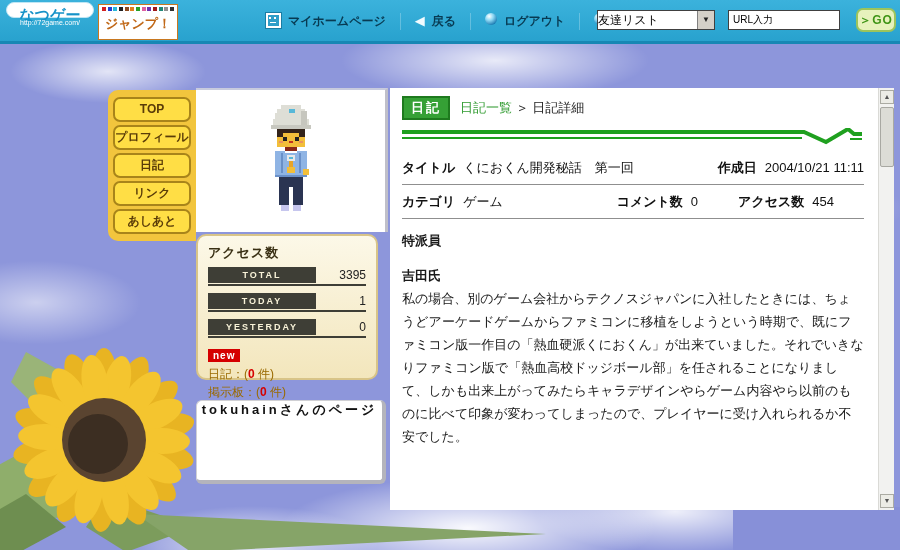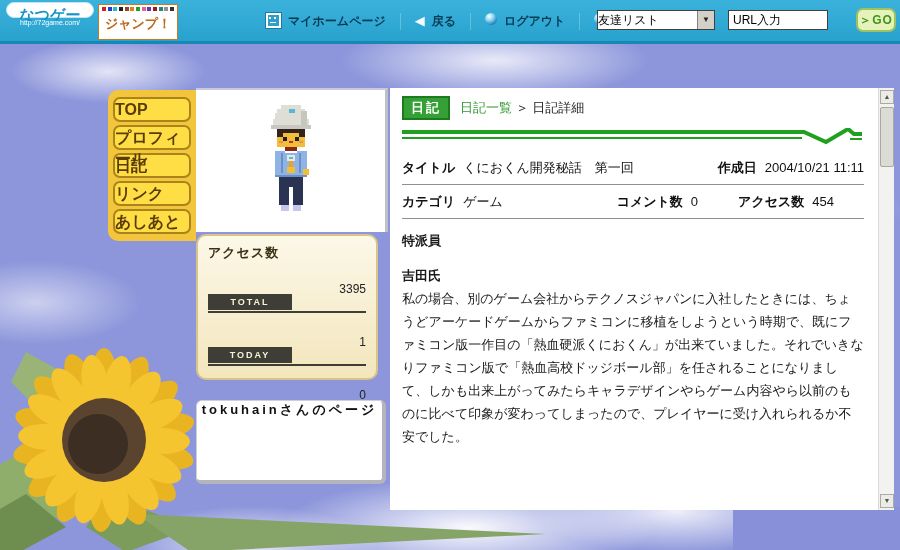--- a/index.html
+++ b/index.html
@@ -39,43 +39,43 @@
   .home-icon::before { content:""; position:absolute; left:1px; top:2px; width:2px; height:2px; background:#fff; box-shadow:5px 0 0 #fff; }
   .home-icon::after { content:""; position:absolute; left:2px; top:7px; width:6px; height:1px; background:#fff; }
   .back-arrow { color:#F2FBFF; font-size:13px; }
   .sphere-icon { width:12px; height:12px; border-radius:50%;
     background:radial-gradient(circle at 35% 28%, #ffffff, #8ED8F4 35%, #1878B0 78%, #0A4A80); }
   .friend-select { position:absolute; left:597px; top:10px; width:118px; height:20px; background:#fff;
     border:1px solid #404040; display:flex; align-items:center; cursor:pointer; }
   .friend-select .sel-text { flex:1; font-size:12px; color:#000; }
   .sel-btn { width:17px; height:18px; background:#D4D0C8; border-left:1px solid #808080;
     font-size:8px; color:#222; text-align:center; line-height:18px; }
-  .url-input { position:absolute; left:728px; top:10px; width:100px; height:20px; border:1px solid #404040;
-    font-size:12px; padding:0 4px; font-family:inherit; color:#000; }
+  .url-input { position:absolute; left:728px; top:10px; width:112px; height:20px; border:1px solid #404040;
+    font-size:10px; padding:0 4px; font-family:inherit; color:#000; }
   .go-btn { position:absolute; left:856px; top:8px; width:40px; height:24px; background:#E6F2BC;
     border:2px solid #9CC45C; border-radius:7px; color:#3E9416; font-weight:bold; font-size:12px;
     text-align:center; line-height:20px; cursor:pointer; letter-spacing:1px; }
 
   
   .menu-col { position:absolute; left:108px; top:90px; width:88px; z-index:3; background:#F2C53D;
     border-radius:10px 0 0 10px; padding:4px 5px; }
   .menu-btn { height:25px; margin:3px 0; background:#FFDE45; border:2px solid #A8841A; border-radius:7px;
-    color:#5A3C08; font-weight:bold; font-size:16px; text-align:left; line-height:21px; cursor:pointer; }
+    color:#5A3C08; font-weight:bold; font-size:12px; text-align:center; line-height:21px; cursor:pointer; }
 
   .avatar-panel { position:absolute; left:196px; top:88px; width:192px; height:144px; background:#fff;
     border-top:2px solid #C8CBDE; border-right:3px solid #BFBFC9; z-index:2; display:flex;
     align-items:center; justify-content:center; }
 
   .access-panel { position:absolute; left:196px; top:234px; width:182px; height:146px; z-index:3;
     background:linear-gradient(#FCF8E8,#F3E6BC); border:2px solid #D8C488; border-radius:10px;
     padding:8px 10px 0 10px; }
   .access-title { font-size:13px; font-weight:bold; color:#3A3014; letter-spacing:1px; margin-bottom:5px; }
   .acc-row { display:flex; align-items:center; border-bottom:2px solid #3E3E36; margin-bottom:7px; padding-bottom:1px; }
   .acc-badge { background:#3E3E36; color:#F8F2D8; font-size:9px; font-weight:bold; letter-spacing:2px;
-    width:84px; text-align:center; padding:3px 0;margin-top:27px; }
+    width:108px; text-align:center; padding:3px 0; }
   .acc-val { flex:1; text-align:right; font-size:12px; color:#222; }
   .new-badge { display:inline-block; background:#D50000; color:#fff; font-size:10px; font-weight:bold;
     letter-spacing:1px; padding:1px 5px; margin:4px 0 3px 0; }
   .notice { font-size:12px; color:#9A6A00; line-height:18px; }
   .notice b { color:#D50000; }
 
   .owner-panel { position:absolute; left:196px; top:400px; width:190px; height:84px; z-index:3;
     background:#fff; border:1px solid #D0D0D4; border-right:4px solid #B4B4BC; border-bottom:4px solid #B4B4BC;
     border-radius:6px; display:flex; align-items:flex-start; justify-content:center; }
   .owner-text { font-size:13px; font-weight:bold; color:#111; letter-spacing:3px; }
@@ -318,20 +318,21 @@
   </div>
   <div class="acc-row">
     <span class="acc-badge">TODAY</span>
     <span class="acc-val">1</span>
   </div>
   <div class="acc-row">
     <span class="acc-badge">YESTERDAY</span>
     <span class="acc-val">0</span>
   </div>
   <div class="new-badge">new</div>
+  <div class="notice"><span>日記：(</span><b>0</b><span> 件)</span></div>
   <div class="notice"><span>掲示板：(</span><b>0</b><span> 件)</span></div>
 </div>
 
 <div class="owner-panel">
   <div class="owner-text">tokuhainさんのページ</div>
 </div>
 
 <div class="main-panel">
   <div class="crumb-row">
     <span class="diary-badge">日記</span>

